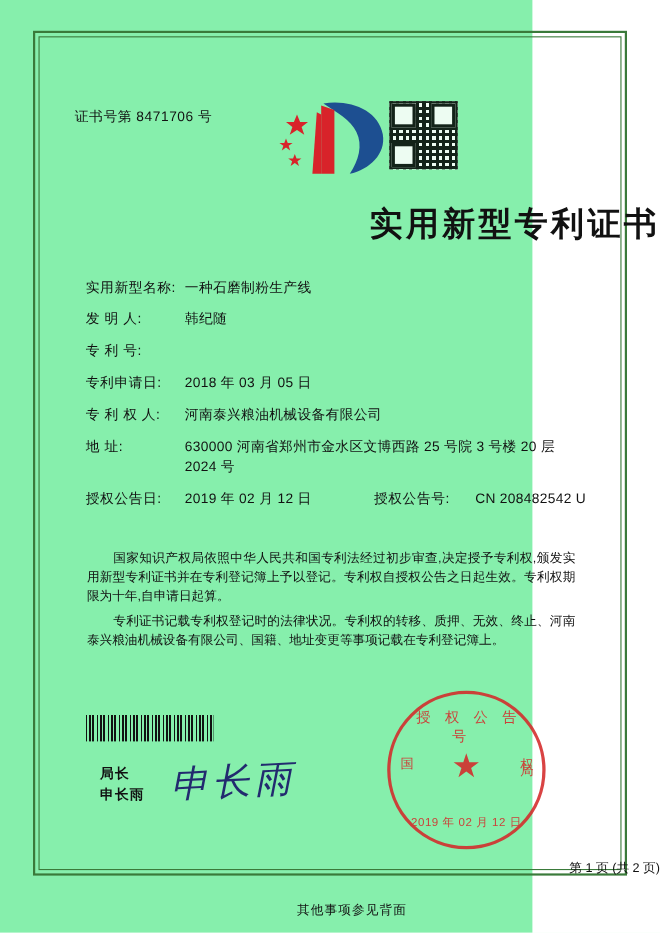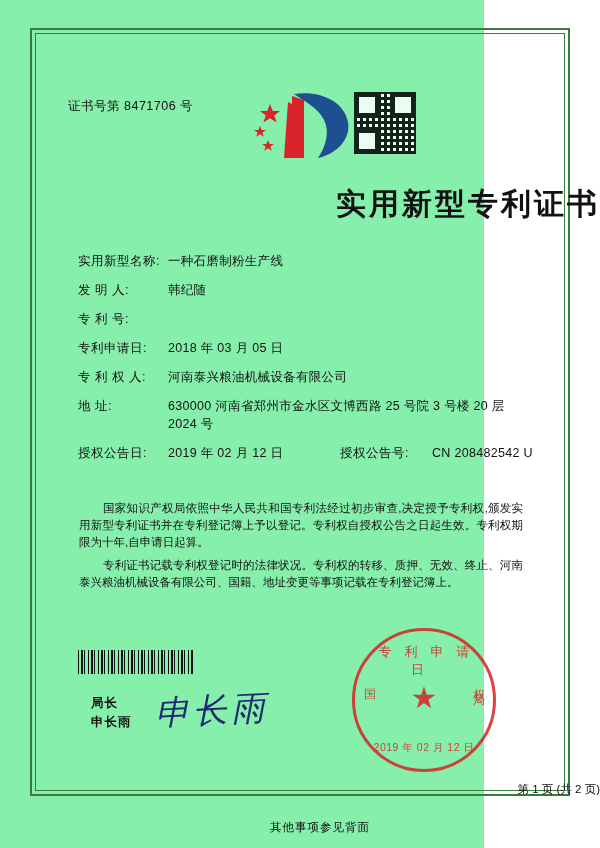--- a/index.html
+++ b/index.html
@@ -330,21 +330,21 @@
   <div class="barcode"></div>
 
   <div class="sign-block">
     <div>局长</div>
     <div>申长雨</div>
   </div>
 
   <div class="signature">申长雨</div>
 
   <div class="seal">
-    <div class="seal-text-top">专利申请日</div>
+    <div class="seal-text-top">授权公告号</div>
     <div class="seal-left">国</div>
     <div class="seal-right">权局</div>
     <div class="seal-star">★</div>
     <div class="seal-date">2019 年 02 月 12 日</div>
   </div>
 
   <div class="page-num">第 1 页 (共 2 页)</div>
   <div class="footer-note">其他事项参见背面</div>
 
 </div>

